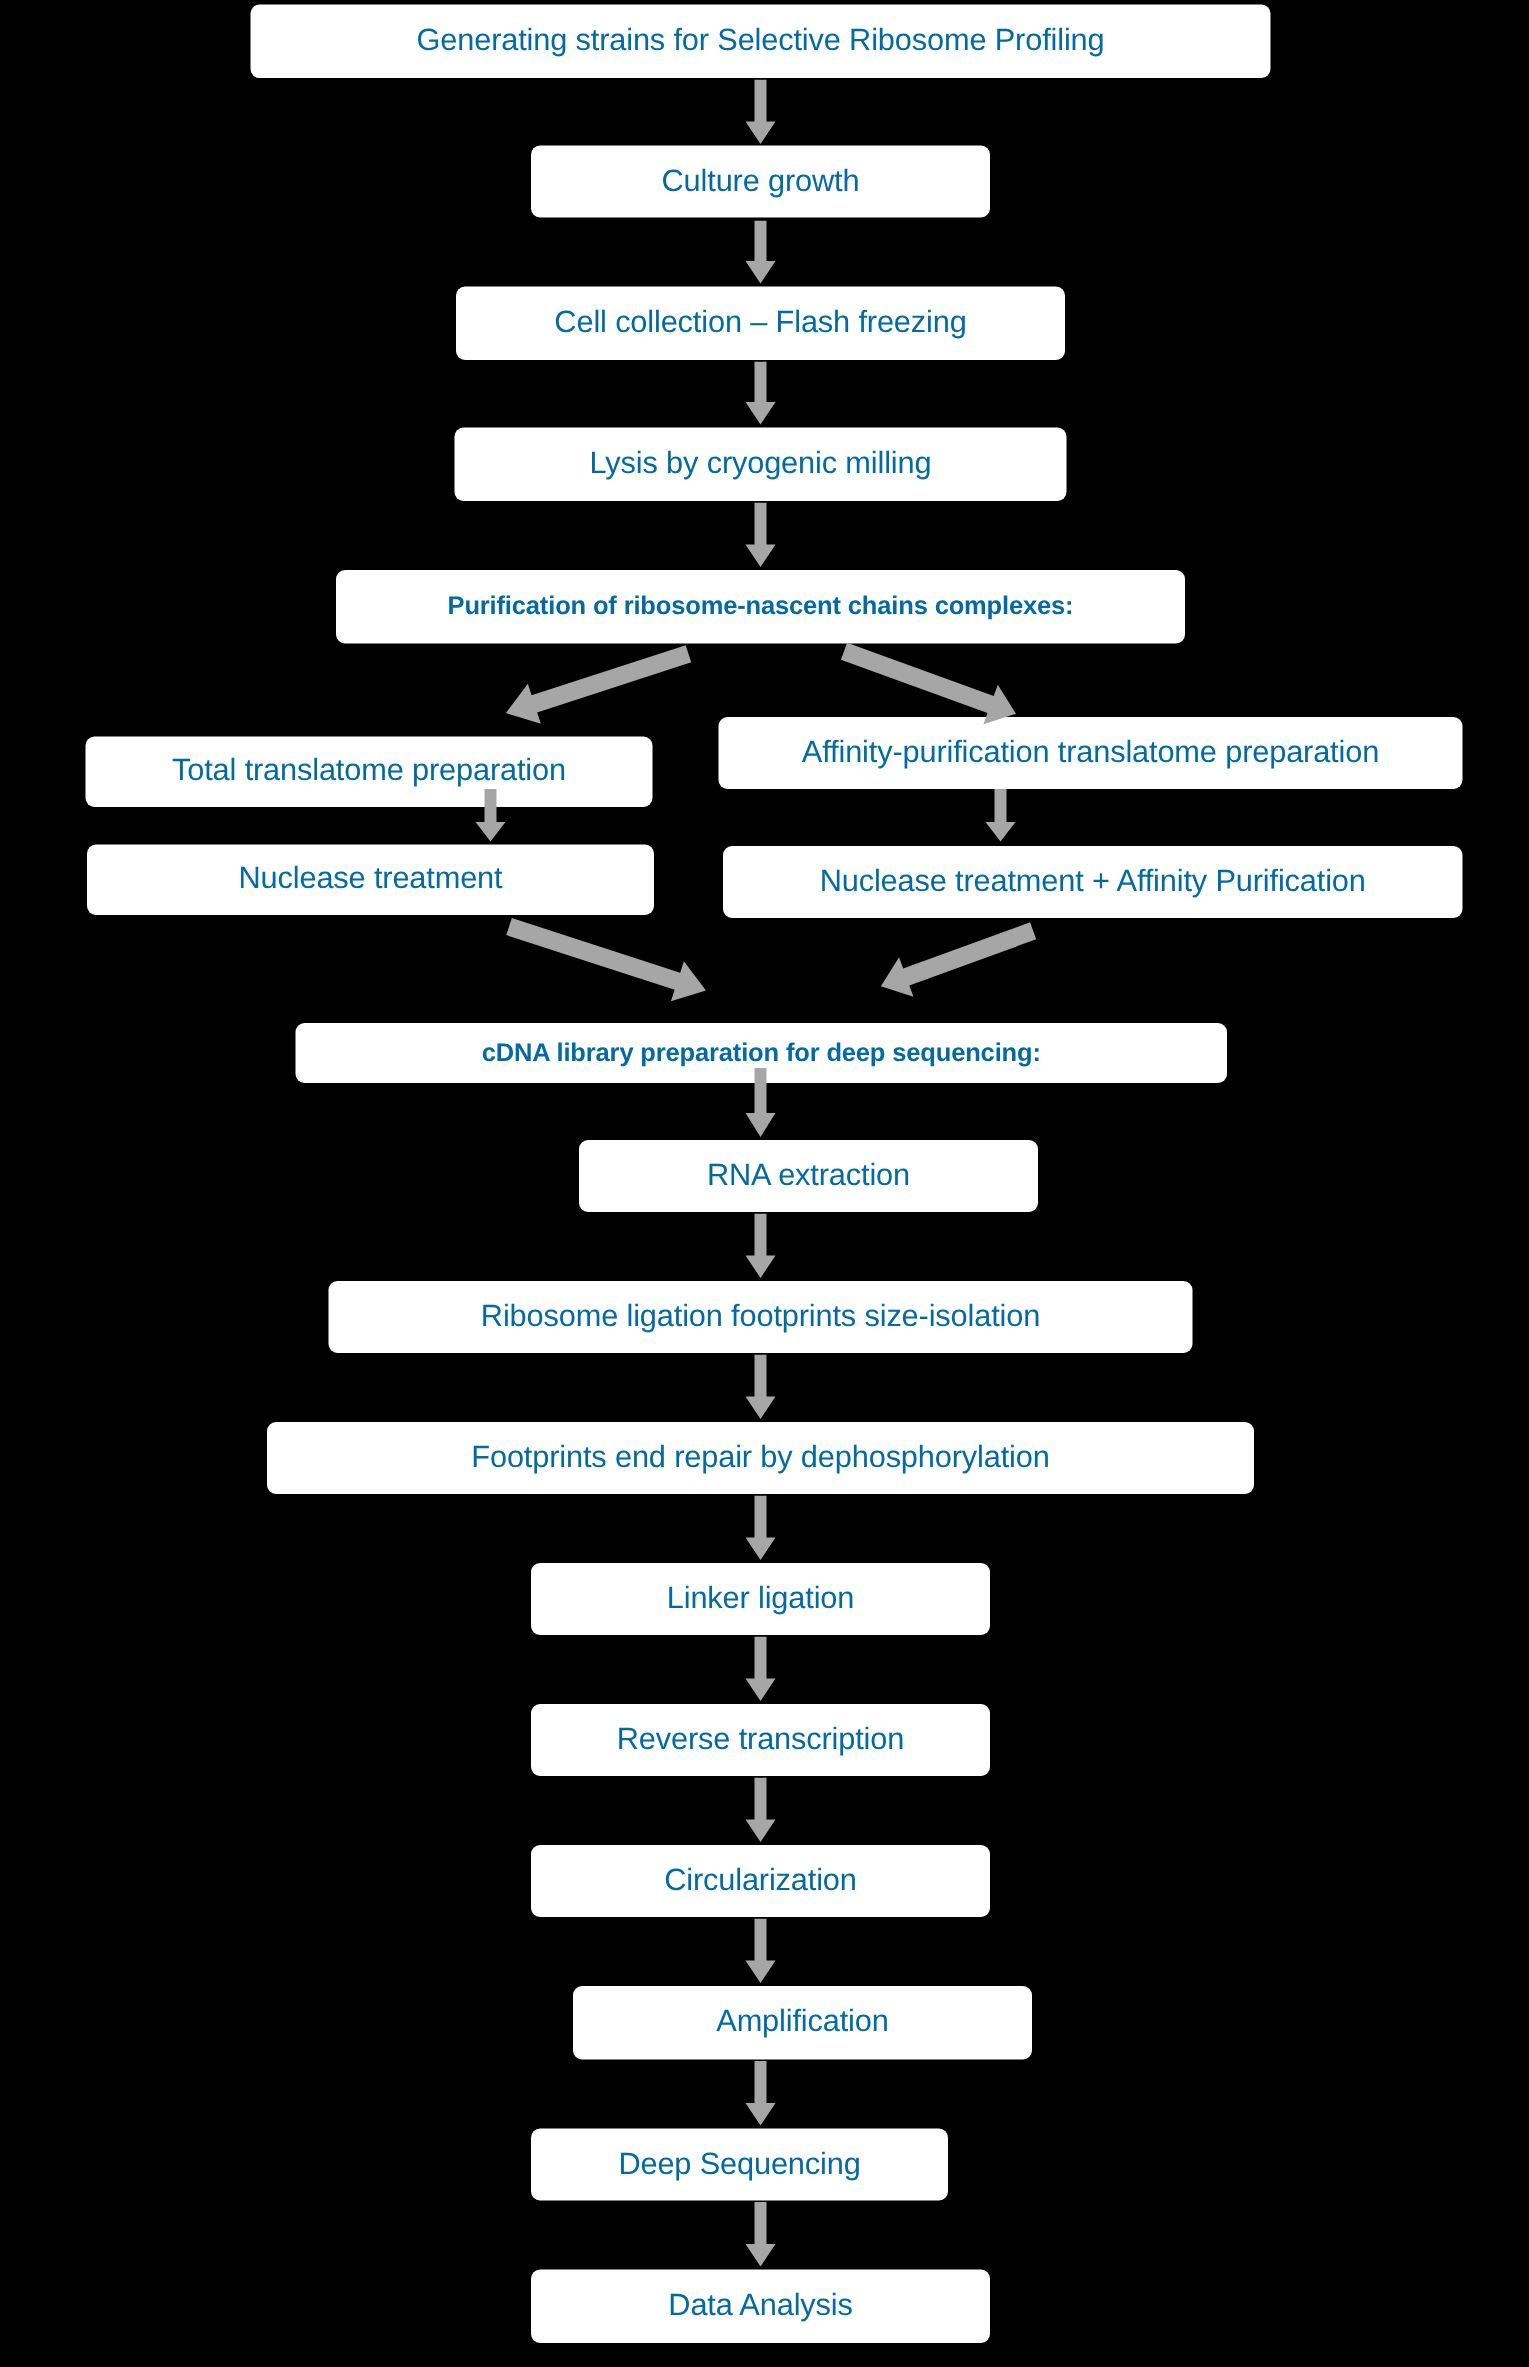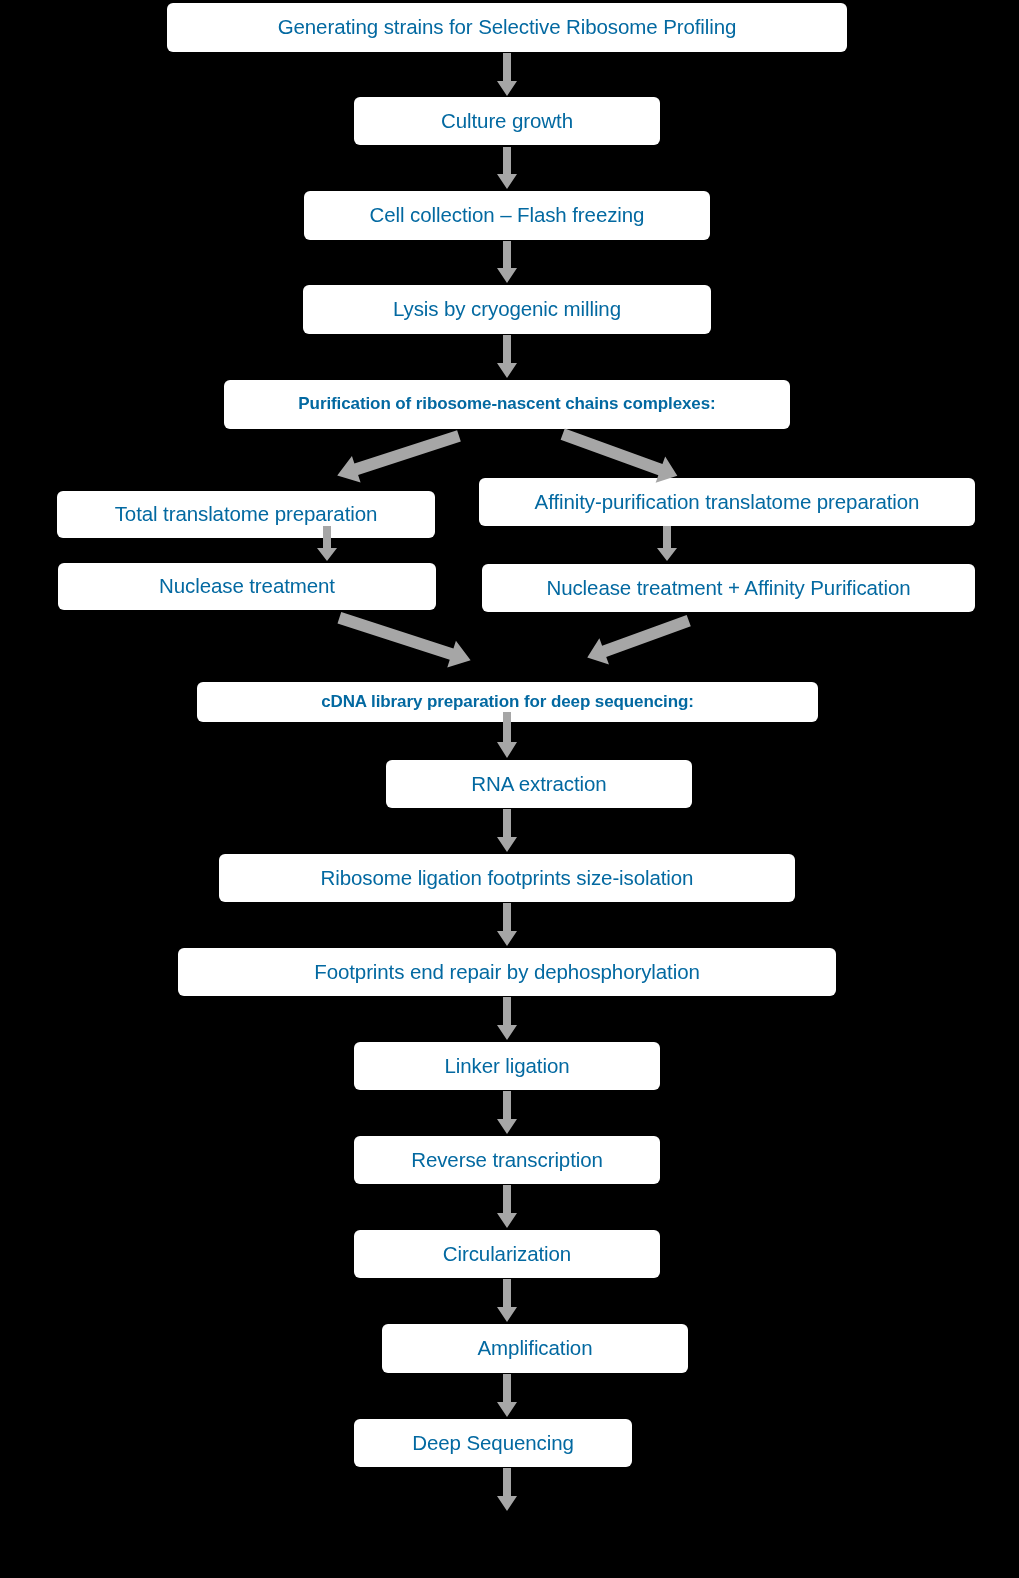--- a/index.html
+++ b/index.html
@@ -116,20 +116,23 @@
   </div>
 
   <div class="node" style="left:354px; top:1324px; width:306px; height:49px;margin-left:28px;">
     <span class="node-label">Amplification</span>
   </div>
 
   <div class="node" style="left:354px; top:1419px; width:278px; height:48px;">
     <span class="node-label">Deep Sequencing</span>
   </div>
 
+  <div class="node" style="left:354px; top:1513px; width:306px; height:49px;">
+    <span class="node-label">Data Analysis</span>
+  </div>
 
   <svg class="arrow-v" style="left:495px; top:53px;" width="24" height="44" viewBox="0 0 24 44">
     <polygon points="8,0 16,0 16,28 22,28 12,43 2,28 8,28" fill="#a6a6a6"></polygon>
   </svg>
 
   <svg class="arrow-v" style="left:495px; top:147px;" width="24" height="43" viewBox="0 0 24 43">
     <polygon points="8,0 16,0 16,27 22,27 12,42 2,27 8,27" fill="#a6a6a6"></polygon>
   </svg>
 
   <svg class="arrow-v" style="left:495px; top:241px;" width="24" height="43" viewBox="0 0 24 43">

